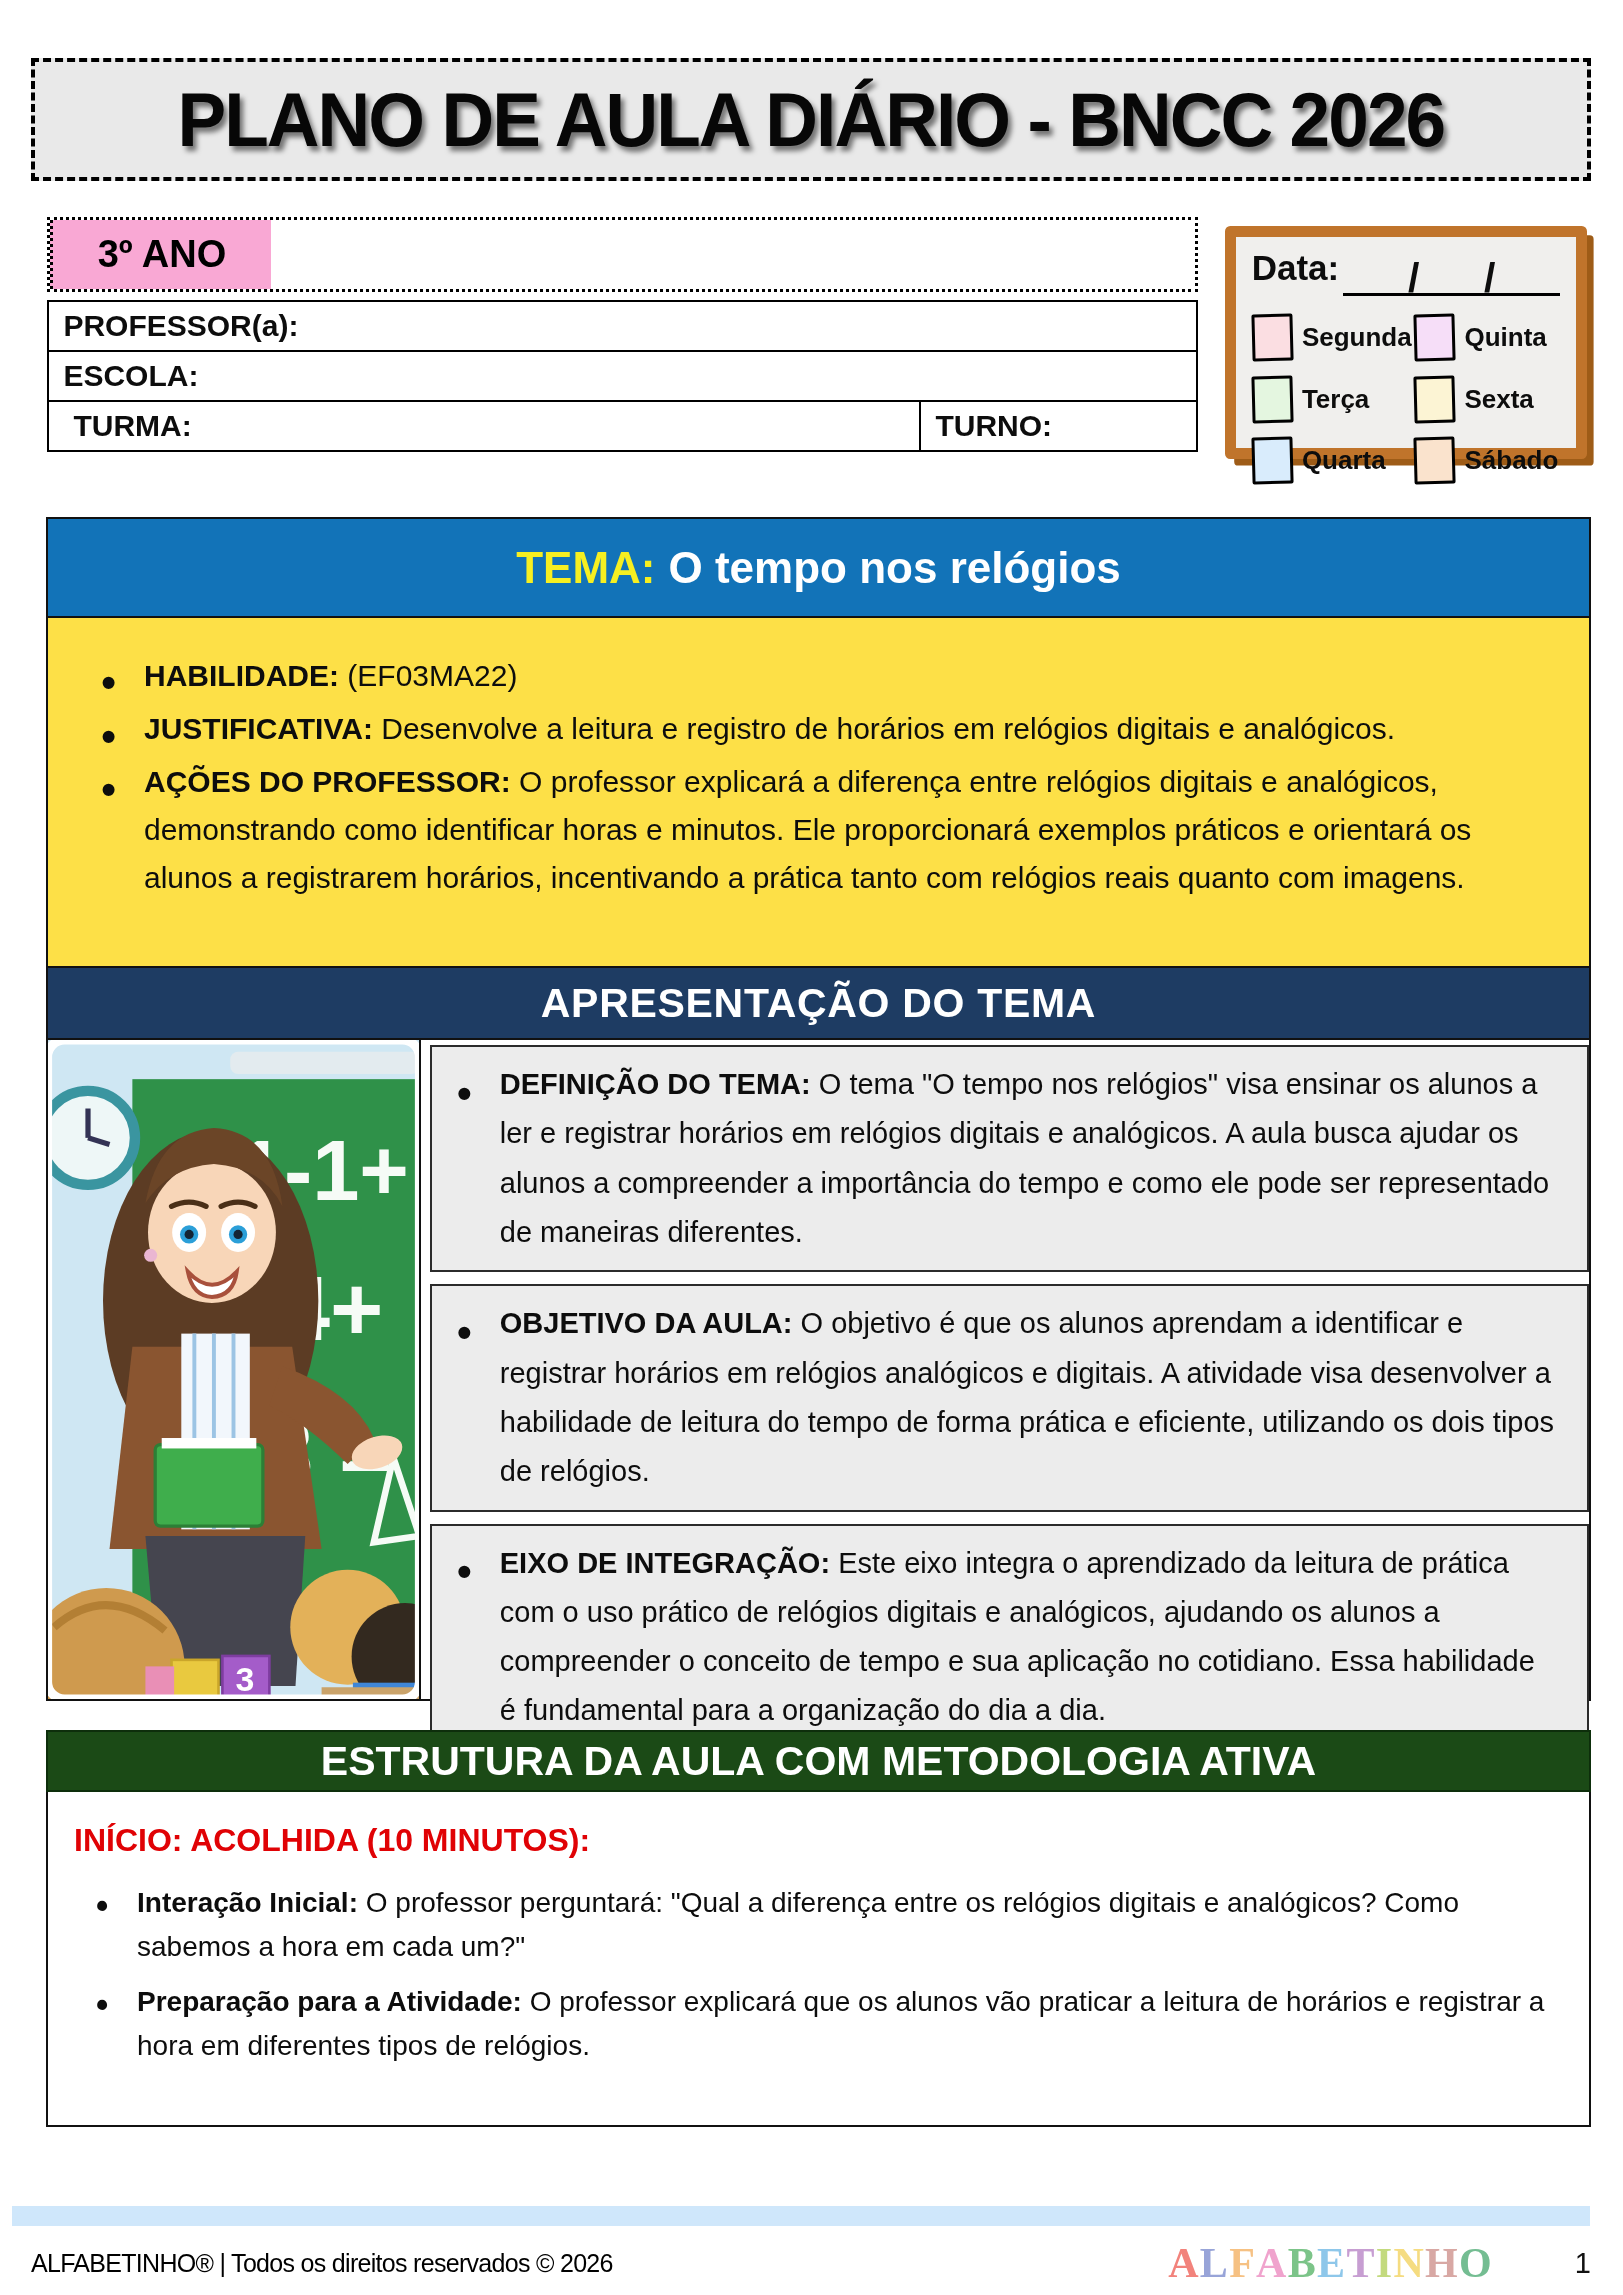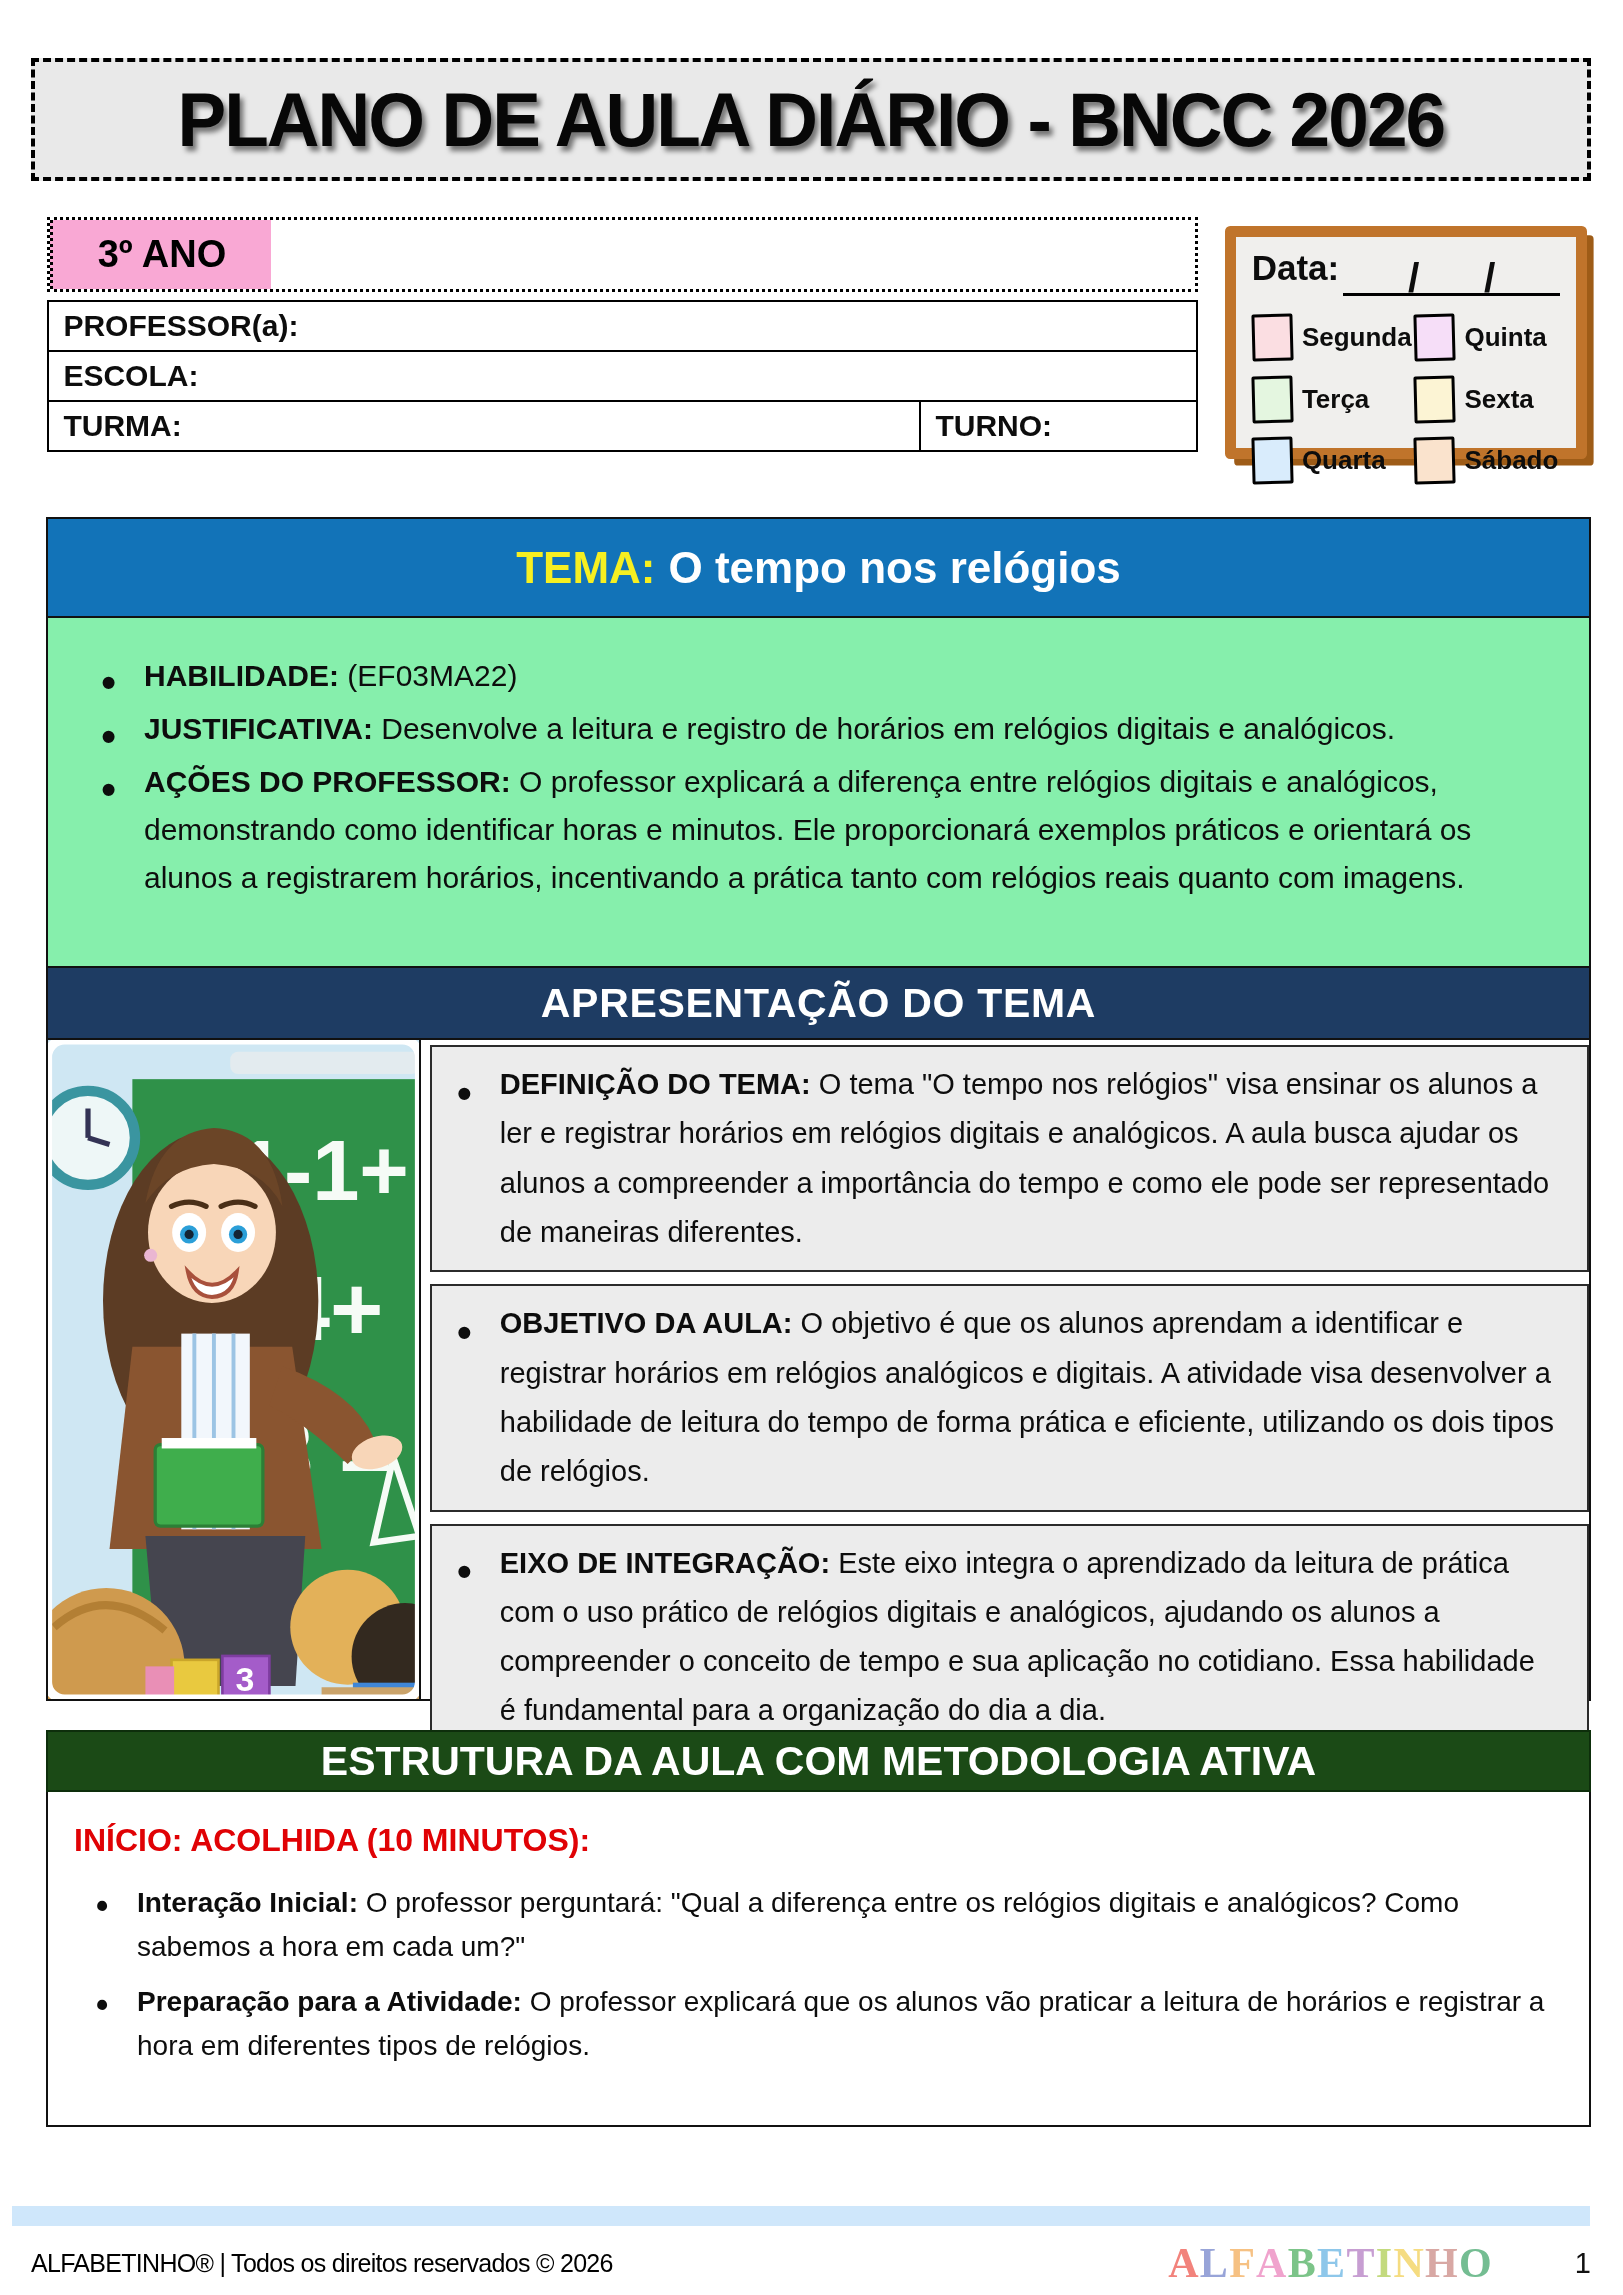--- a/index.html
+++ b/index.html
@@ -17,21 +17,21 @@
   .subject-strip{position:absolute;left:47px;top:217px;width:1151px;height:75px;
     border:3.3px dotted #000;box-sizing:border-box;display:flex;}
   .subject-name{flex:1;background:#1273b8;color:#fff;display:flex;align-items:center;
     justify-content:center;font-weight:bold;font-size:41px;letter-spacing:0.7px;transform-origin:center;}
   .subject-grade{width:221px;background:#f9a8d4;color:#000;display:flex;align-items:center;
     justify-content:center;font-weight:bold;font-size:38px;border-left:3.3px dotted #000;box-sizing:border-box;}
 
   
   .info-table{position:absolute;left:47px;top:300px;width:1151px;border:2.6px solid #000;box-sizing:border-box;background:#fff;}
   .info-row{display:flex;border-bottom:2.6px solid #000;height:48px;align-items:center;}
-  .info-row:last-child{border-bottom:none;}
+  .info-row:last-child{border-bottom:none;padding-left:10px;}
   .info-label{font-weight:bold;font-size:30px;padding-left:14.4px;white-space:nowrap;}
   .info-fill{flex:1;height:100%;}
   .cell-split{flex:1;display:flex;height:100%;align-items:center;}
   .cell-turno{width:277px;border-left:2.6px solid #000;box-sizing:border-box;height:100%;display:flex;align-items:center;}
 
   
   .date-box{position:absolute;left:1225px;top:226px;width:362px;height:233px;
     background:#f0efed;border:11.8px solid #c0742b;border-radius:5.2px;box-sizing:border-box;
     box-shadow:7.9px 7.9px 0 -1.3px #9e5c17;padding:13px 15.7px 6.5px 15.7px;}
   .date-row{display:flex;align-items:flex-start;}
@@ -154,21 +154,21 @@
         <span class="day-label">Sábado</span>
       </div>
     </div>
   </div>
 
   <div class="tema-section">
     <div class="tema-header" style="background-color: rgb(18, 115, 184);">
       <span class="tema-prefix">TEMA:</span>
       <span class="tema-title">O tempo nos relógios</span>
     </div>
-    <div class="tema-body" style="background-color: #86efac; padding-left: 48px;">
+    <div class="tema-body" style="background-color: #fde047; padding-left: 48px;">
       <ul class="bullets">
         <li>
           <span class="blabel">HABILIDADE:</span>
           <span>(EF03MA22)</span>
         </li>
         <li>
           <span class="blabel">JUSTIFICATIVA:</span>
           <span>Desenvolve a leitura e registro de horários em relógios digitais e analógicos.</span>
         </li>
         <li>

